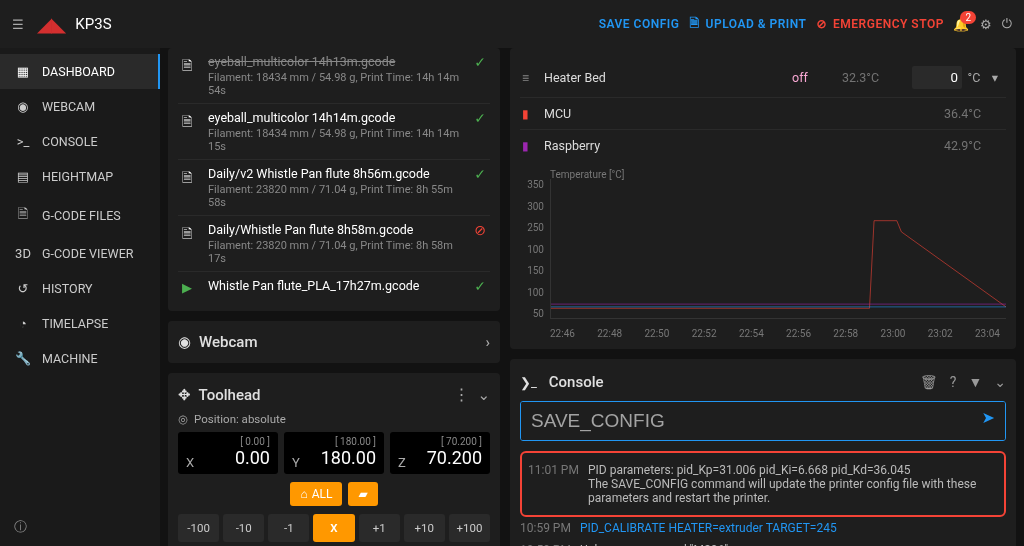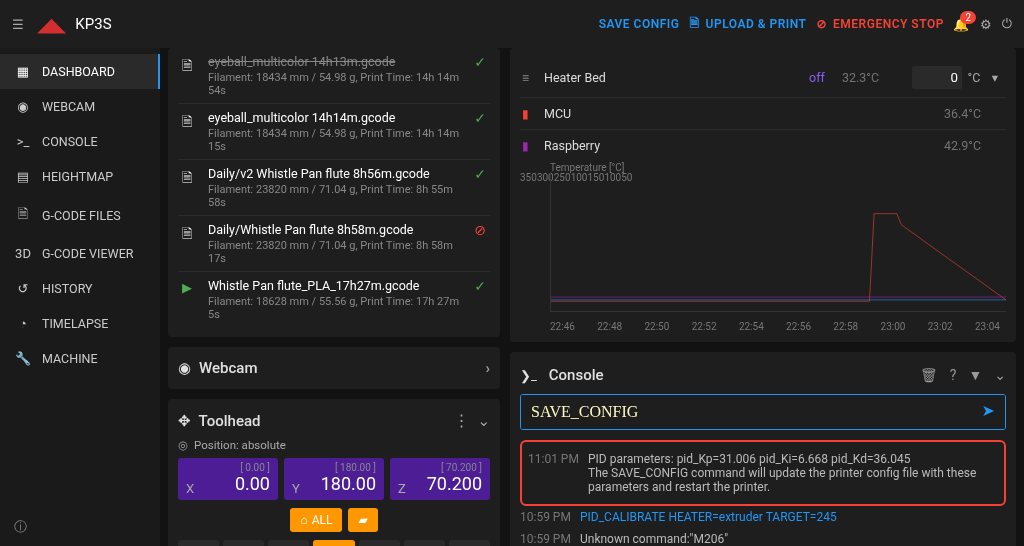--- a/index.html
+++ b/index.html
@@ -33,50 +33,50 @@
 .file-meta{font-size:11px;color:#888;margin-top:2px}
 .file-status{font-size:14px}
 .status-ok{color:#4caf50}
 .status-err{color:#f44336}
 .panel-header{display:flex;align-items:center;gap:8px;font-size:15px;font-weight:500;padding:2px 0}
 .panel-header .flex{flex:1}
 .chev{color:#aaa;cursor:pointer}
 .dots{color:#aaa;cursor:pointer;font-size:16px}
 .pos-label{font-size:11.5px;color:#aaa;display:flex;align-items:center;gap:6px;margin:6px 0}
 .axis-row{display:flex;gap:6px;margin-top:4px}
-.axis-box{flex:1;background:#4c1d95;border-radius:3px;padding:4px 8px;text-align:right}
+.axis-box{flex:1;background:#000000;border-radius:3px;padding:4px 8px;text-align:right}
 .axis-ref{font-size:10px;color:#888}
 .axis-letter{float:left;color:#aaa;font-size:13px;margin-top:8px}
 .axis-val{font-size:18px;color:#fff}
 .btn-row{display:flex;gap:6px;margin-top:8px;justify-content:center}
 .btn-orange{background:#ff9800;color:#fff;padding:5px 10px;border-radius:3px;font-size:12px;cursor:pointer;display:flex;align-items:center;gap:4px}
 .move-grid{display:grid;grid-template-columns:repeat(7,1fr);gap:4px;margin-top:8px}
 .mg-btn{background:#2a2a2a;color:#ccc;padding:7px 2px;text-align:center;border-radius:3px;font-size:11.5px;cursor:pointer}
 .mg-axis{background:#ff9800;color:#fff;font-weight:600}
 .temp-row{display:flex;align-items:center;padding:8px 2px;border-bottom:1px solid #2a2a2a;font-size:12.5px}
 .temp-row:last-child{border-bottom:none}
 .temp-icon{width:22px;font-size:12px}
 .temp-name{flex:1;color:#ddd}
-.temp-state{width:50px;color:#8b5cf6;text-align:center}
+.temp-state{width:50px;color:#f9a8d4;text-align:left}
 .temp-cur{width:60px;text-align:left;color:#737373}
 .temp-target{width:50px;margin-left:10px}
 .temp-target input{width:100%;background:#2a2a2a;border:none;color:#fff;padding:4px;text-align:right;border-radius:2px}
 .temp-unit{width:24px;text-align:center;color:#aaa}
 .temp-dd{cursor:pointer;color:#aaa;width:18px;text-align:center}
-.chart{height:170px;position:relative;margin-top:1px}
+.chart{height:170px;position:relative;margin-top:8px}
 .chart-title{position:absolute;top:0;left:30px;font-size:10px;color:#777}
-.chart-ylabels{position:absolute;left:0;top:10px;bottom:20px;width:24px;display:flex;flex-direction:row;justify-content:space-between;font-size:10px;color:#777;text-align:right}
+.chart-ylabels{position:absolute;left:0;top:10px;bottom:20px;width:24px;display:flex;flex-direction:column;justify-content:space-between;font-size:10px;color:#777;text-align:right}
 .chart-xlabels{position:absolute;left:30px;right:6px;bottom:0;display:flex;justify-content:space-between;font-size:10px;color:#777}
 .chart-area{position:absolute;left:30px;right:0;top:10px;bottom:20px;border-left:1px solid #333;border-bottom:1px solid #333}
 .chart-area svg{width:100%;height:100%}
 .console-header{display:flex;align-items:center;gap:12px;padding:4px 0 10px}
 .console-header .flex{flex:1}
 .console-icon{color:#999;cursor:pointer;font-size:14px}
 .cmd-input{display:flex;border:1px solid #2196f3;border-radius:3px;overflow:hidden}
-.cmd-input input{flex:1;background:#1e1e1e;border:none;color:#fef9c3;padding:8px 10px;font-family:Liberation Serif, serif;font-size:16px;outline:none}
+.cmd-input input{flex:1;background:#1e1e1e;border:none;color:#a3a3a3;padding:8px 10px;font-family:Liberation Sans, sans-serif;font-size:19px;outline:none}
 .cmd-send{background:#1e1e1e;color:#2196f3;padding:6px 10px;cursor:pointer;font-size:16px}
 .console-log{margin-top:10px;font-family:monospace;font-size:12px;color:#bbb}
 .log-entry{display:flex;padding:4px 0}
 .log-time{color:#777;white-space:nowrap;width:60px}
 .log-text{flex:1}
 .log-link{color:#2196f3}
 .highlight-box{border:2px solid #f44336;border-radius:6px;padding:6px;margin-top:8px}
 </style>
 </head>
 <body>
@@ -174,21 +174,20 @@
             <div class="file-info">
               <div class="file-name" style="">Daily/Whistle Pan flute 8h58m.gcode</div>
               <div class="file-meta">Filament: 23820 mm / 71.04 g, Print Time: 8h 58m 17s</div>
             </div>
             <span class="file-status"><span class="status-err">⊘</span></span>
           </div>
           <div class="file-row">
             <span class="file-icon"><span style="color:#4caf50">▶</span></span>
             <div class="file-info">
               <div class="file-name" style="">Whistle Pan flute_PLA_17h27m.gcode</div>
-              <div class="file-meta">Filament: 18628 mm / 55.56 g, Print Time: 17h 27m 5s</div>
             </div>
             <span class="file-status"><span class="status-ok">✓</span></span>
           </div>
         </div>
 
       <div class="panel">
         <div class="panel-header">
           <span>◉</span>
           <span>Webcam</span>
           <span class="flex"></span>

